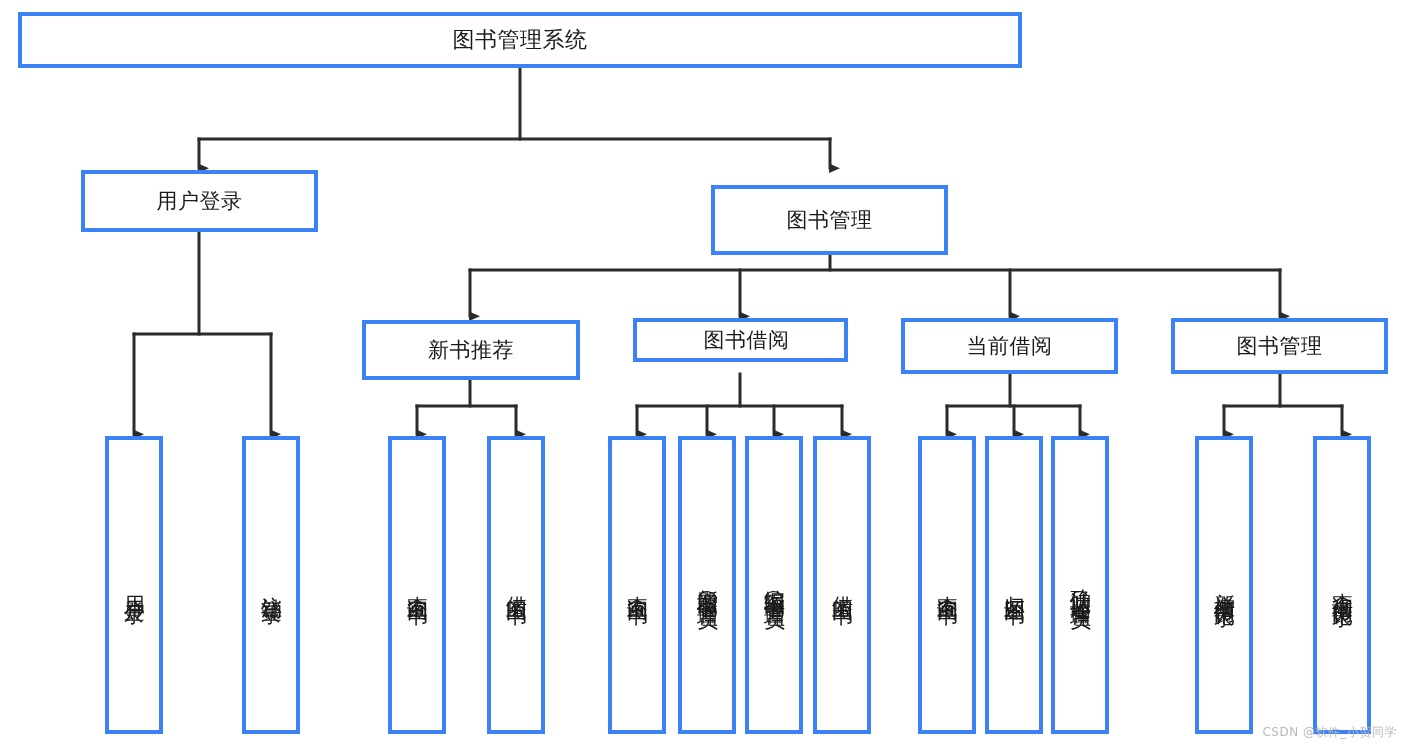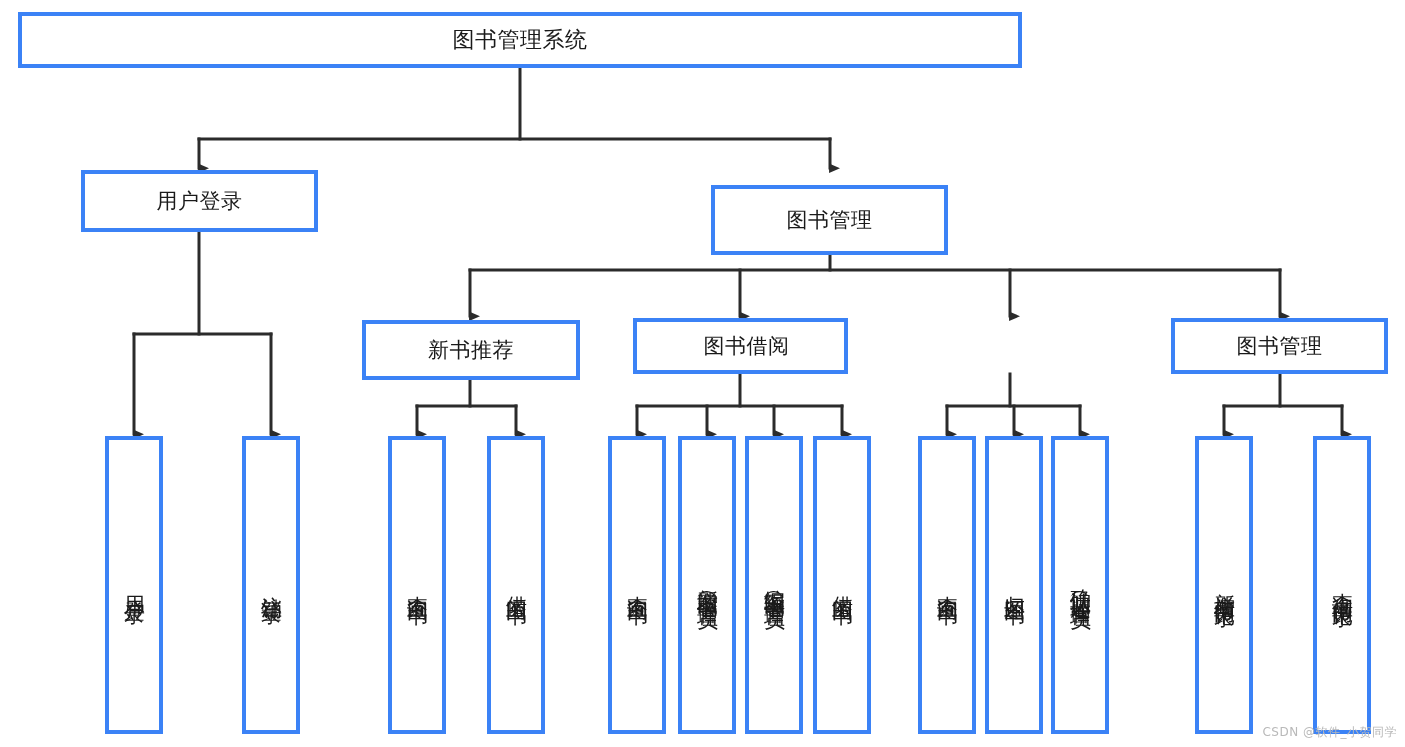--- a/index.html
+++ b/index.html
@@ -137,22 +137,25 @@
   <div class="node horiz" style="left: 81px; top: 170px; width: 237px; height: 62px;">
     <span class="label">用户登录</span>
   </div>
   <div class="node horiz" style="left: 711px; top: 185px; width: 237px; height: 70px;">
     <span class="label">图书管理</span>
   </div>
 
   <div class="node horiz" style="left: 362px; top: 320px; width: 218px; height: 60px;">
     <span class="label">新书推荐</span>
   </div>
-  <div class="node horiz" style="left: 633px; top: 318px; width: 215px; height: 56px; padding-left: 12px;">
+  <div class="node horiz" style="left: 633px; top: 318px; width: 215px; height: 44px; padding-left: 12px;">
     <span class="label">图书借阅</span>
+  </div>
+  <div class="node horiz" style="left: 901px; top: 318px; width: 217px; height: 56px;">
+    <span class="label">当前借阅</span>
   </div>
   <div class="node horiz" style="left: 1171px; top: 318px; width: 217px; height: 56px;">
     <span class="label">图书管理</span>
   </div>
 
   <div class="node vert" style="left: 105px; top: 436px; width: 58px; height: 298px;">
     <span class="label">用户登录</span>
   </div>
   <div class="node vert" style="left: 242px; top: 436px; width: 58px; height: 298px;">
     <span class="label">注销登录</span>

